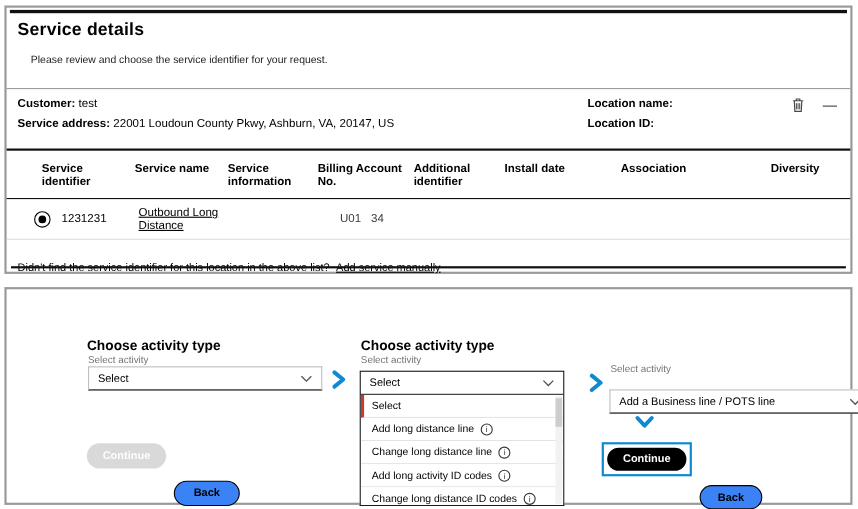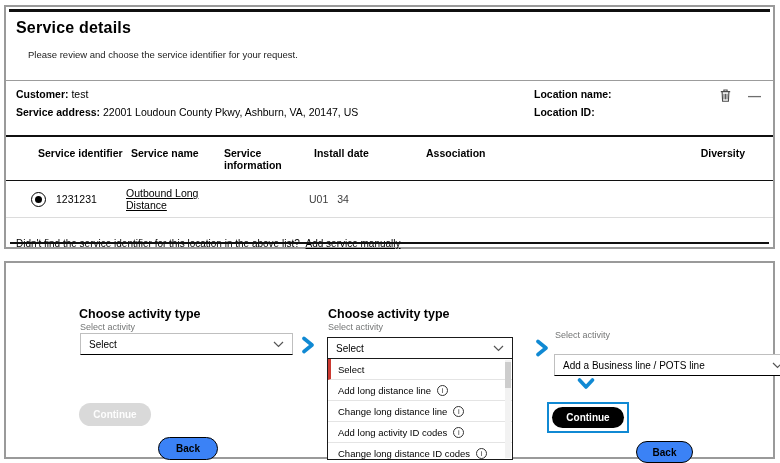--- a/index.html
+++ b/index.html
@@ -119,20 +119,22 @@
         <span>—</span>
       </button>
     </div>
   </div>
 
   <hr class="hr-black">
   <div class="svc-table-head">
     <div class="th-identifier">Service identifier</div>
     <div class="th-name">Service name</div>
     <div class="th-info">Service information</div>
+    <div class="th-billing">Billing Account No.</div>
+    <div class="th-addl">Additional identifier</div>
     <div class="th-install">Install date</div>
     <div class="th-assoc">Association</div>
     <div class="th-diversity">Diversity</div>
   </div>
   <hr class="hr-black-thin">
 
   <div class="svc-row">
     <span class="radio" role="radio" aria-checked="true">
         <span class="dot"></span>
       </span>

